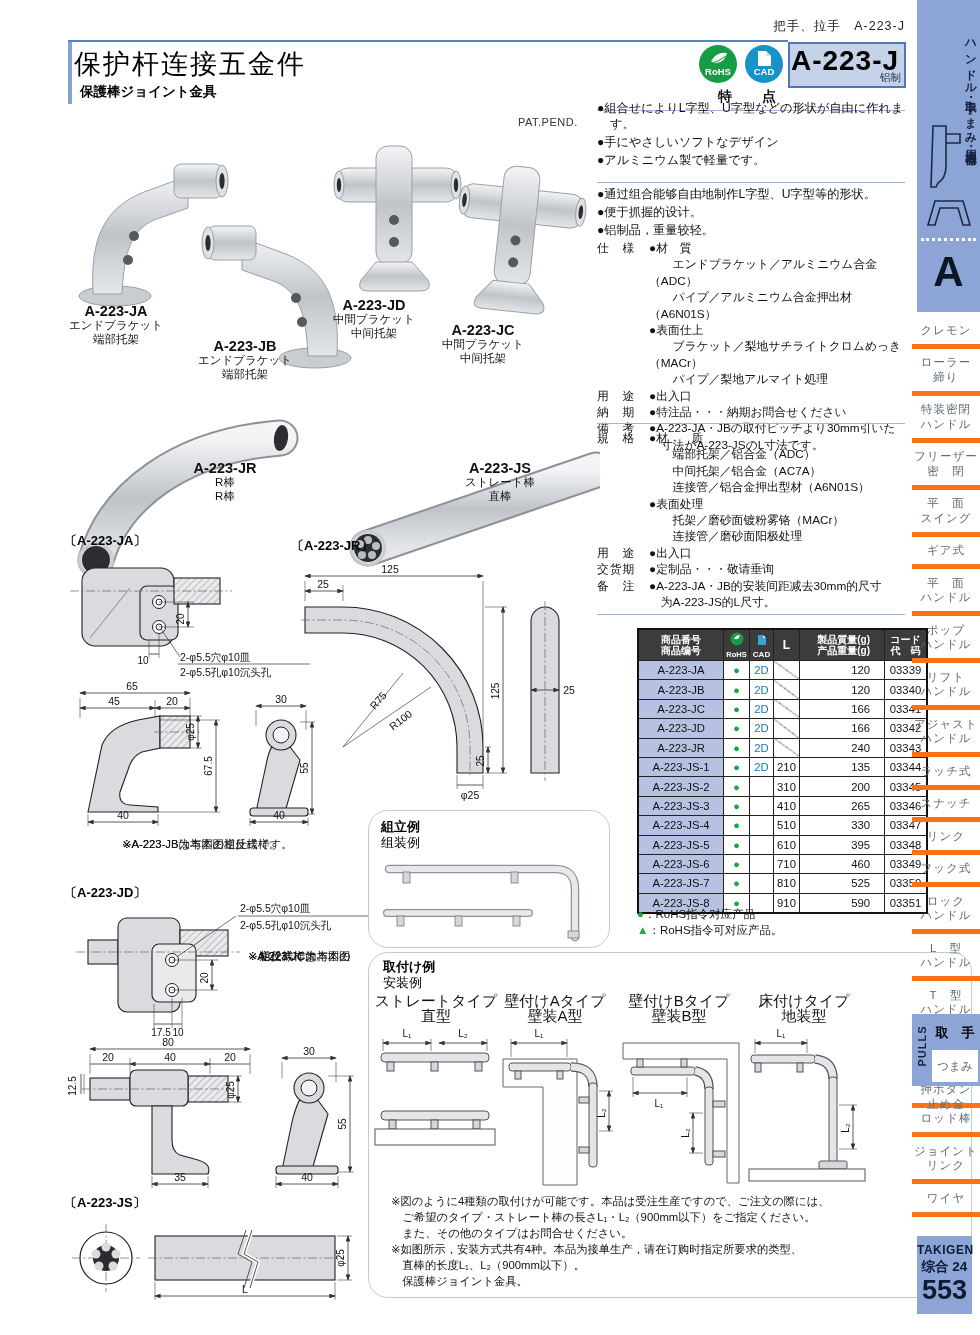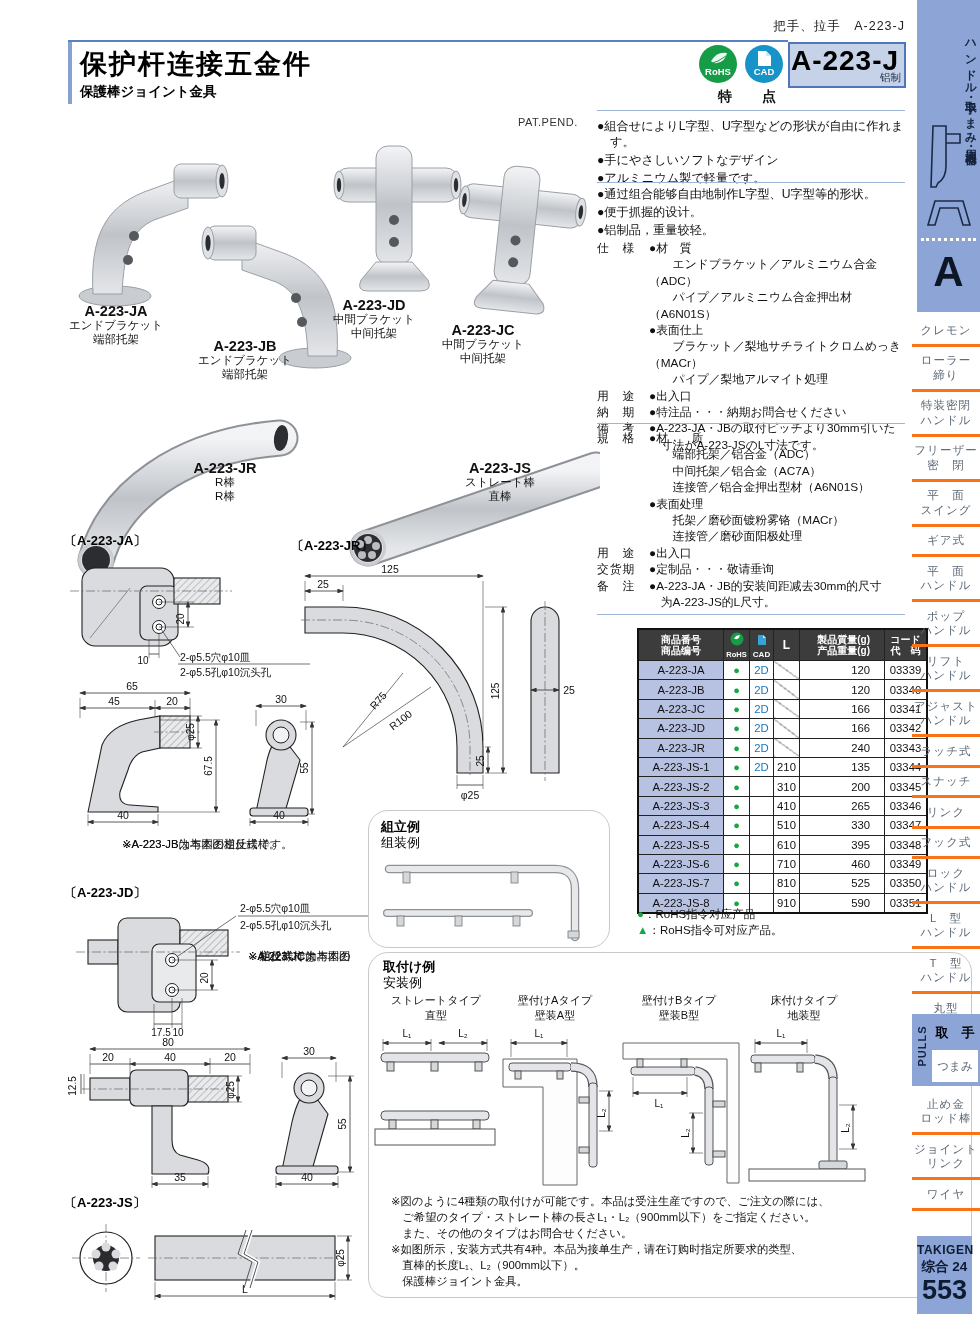--- a/index.html
+++ b/index.html
@@ -3,21 +3,21 @@
 <meta charset="utf-8">
 <style>
   html,body{margin:0;padding:0;background:#fff;}
   #page{position:relative;width:980px;height:1335px;background:#fff;overflow:hidden;
         font-family:"Liberation Sans","DejaVu Sans",sans-serif;color:#111;}
   .abs{position:absolute;}
   
   .breadcrumb{top:18px;left:600px;width:305px;text-align:right;font-size:12.5px;color:#222;letter-spacing:1px;}
   .title-topline{top:40px;left:68px;width:720px;height:2px;background:#5b82c0;}
   .title-bar{top:42px;left:68px;width:4px;height:62px;background:#86a0cf;}
-  .title-zh{top:46px;left:80px;font-size:27px;font-weight:bold;letter-spacing:2px;color:#000;}
+  .title-zh{top:46px;left:74px;font-size:27px;font-weight:normal;letter-spacing:2px;color:#000;}
   .title-ja{top:83px;left:80px;font-size:13.5px;font-weight:bold;color:#000;}
   .patpend{top:116px;left:518px;font-size:11px;color:#333;letter-spacing:.5px;}
   .model-badge{top:42px;left:788px;width:118px;height:46px;background:#c5d2e8;border:2px solid #4f76ba;box-sizing:border-box;}
   .model-badge .mb-model{position:absolute;left:0;right:4px;top:1px;text-align:center;font-size:28px;font-weight:bold;color:#000;letter-spacing:1px;}
   .model-badge .mb-mat{position:absolute;right:3px;bottom:1px;font-size:10.5px;color:#1c2b45;}
   
   .feat-head{top:88px;left:597px;width:308px;text-align:center;font-size:14px;font-weight:bold;letter-spacing:8px;}
   .hr-blue{height:1px;background:#9fb6d8;}
   .feat-list{left:597px;width:310px;font-size:12.2px;line-height:16px;color:#111;}
   .feat{padding-left:13px;text-indent:-13px;margin-bottom:2px;}
@@ -48,35 +48,35 @@
   .dtxts{font-size:10px;fill:#111;}
   .dnote{font-size:11.3px;fill:#111;}
   .dim{stroke:#333;stroke-width:.8;}
   .ext{stroke:#333;stroke-width:.55;}
   .oln{fill:#d9dbde;stroke:#222;stroke-width:1.1;}
   .oln2{fill:#e9eaec;stroke:#222;stroke-width:1.1;}
   .cl{stroke:#666;stroke-width:.7;stroke-dasharray:9 2.5 2 2.5;fill:none;}
   
   .rbox{border:1.5px solid #c9c9c9;border-radius:20px;background:#fff;box-sizing:border-box;}
   .box-title{font-size:13px;font-weight:bold;line-height:16px;color:#000;}
-  .mtype{width:130px;text-align:center;font-size:11px;line-height:15px;color:#111;}
+  .mtype{width:130px;text-align:center;font-size:15px;line-height:15px;color:#111;}
   .note-line{font-size:11.3px;line-height:16px;color:#111;white-space:pre-wrap;}
   
   .plabel{width:160px;text-align:center;}
   .plabel .pm{font-size:14.5px;font-weight:bold;line-height:16px;}
   .plabel .pj{font-size:11.5px;line-height:13.5px;}
   
   .side-tab{top:0;left:917px;width:63px;height:312px;background:#8ca4d6;}
   .side-vtext{position:absolute;top:14px;left:0;right:0;height:150px;writing-mode:vertical-rl;
               font-size:11.5px;font-weight:bold;color:#15233f;letter-spacing:1.5px;display:flex;justify-content:center;}
   .side-vtext div{margin:0 2px;}
   .side-dots{position:absolute;top:238px;left:4px;width:55px;border-top:3px dotted #fff;}
   .side-A{position:absolute;top:248px;left:0;right:0;text-align:center;font-size:42px;font-weight:600;color:#0c1624;}
   .side-list{left:912px;width:68px;}
-  .side-item{padding:6.5px 0;border-bottom:3px solid #f97316;text-align:center;font-size:11.5px;color:#5c6876;letter-spacing:1px;}
+  .side-item{padding:6.5px 0;border-bottom:5px solid #f97316;text-align:center;font-size:11.5px;color:#5c6876;letter-spacing:1px;}
   .side-line{display:block;line-height:14.5px;}
   .side-line:empty{display:none;}
   .pulls-block{top:1014px;left:912px;width:68px;height:72px;background:#8ca4d6;}
   .pulls-v{position:absolute;left:-11px;top:26px;font-size:11px;font-weight:bold;color:#16233e;letter-spacing:1px;transform:rotate(-90deg);}
   .pulls-active{position:absolute;left:20px;top:10px;width:46px;text-align:center;font-size:13px;font-weight:bold;color:#000;}
   .pulls-sub{position:absolute;left:20px;top:36px;width:46px;height:32px;background:#fff;display:flex;align-items:center;justify-content:center;font-size:11.5px;color:#5c6876;}
   .side-footer{top:1236px;left:917px;width:55px;height:78px;background:#8ca4d6;text-align:center;color:#0d1b33;}
   .sf-brand{font-size:12px;font-weight:800;letter-spacing:.5px;margin-top:7px;}
   .sf-cat{font-size:13.5px;font-weight:bold;margin-top:1px;}
   .sf-page{font-size:27px;font-weight:bold;line-height:28px;}
@@ -220,21 +220,21 @@
     <div class="pj">R棒</div>
   </div>
   <div class="abs plabel" style="top:460px;left:420px">
     <div class="pm">A-223-JS</div>
     <div class="pj">ストレート棒</div>
     <div class="pj">直棒</div>
   </div>
 
   <div class="abs feat-head">特　点</div>
   <div class="abs hr-blue" style="top:110px;left:597px;width:308px"></div>
-  <div class="abs feat-list" style="top:118px">
+  <div class="abs feat-list" style="top:100px">
 
   <div class="feat">●組合せによりL字型、U字型などの形状が自由に作れます。</div>
       <div class="feat">●手にやさしいソフトなデザイン</div>
       <div class="feat">●アルミニウム製で軽量です。</div>
     </div>
   <div class="abs hr-blue" style="top:182px;left:597px;width:308px"></div>
   <div class="abs feat-list" style="top:186px">
 
   <div class="feat">●通过组合能够自由地制作L字型、U字型等的形状。</div>
       <div class="feat">●便于抓握的设计。</div>

